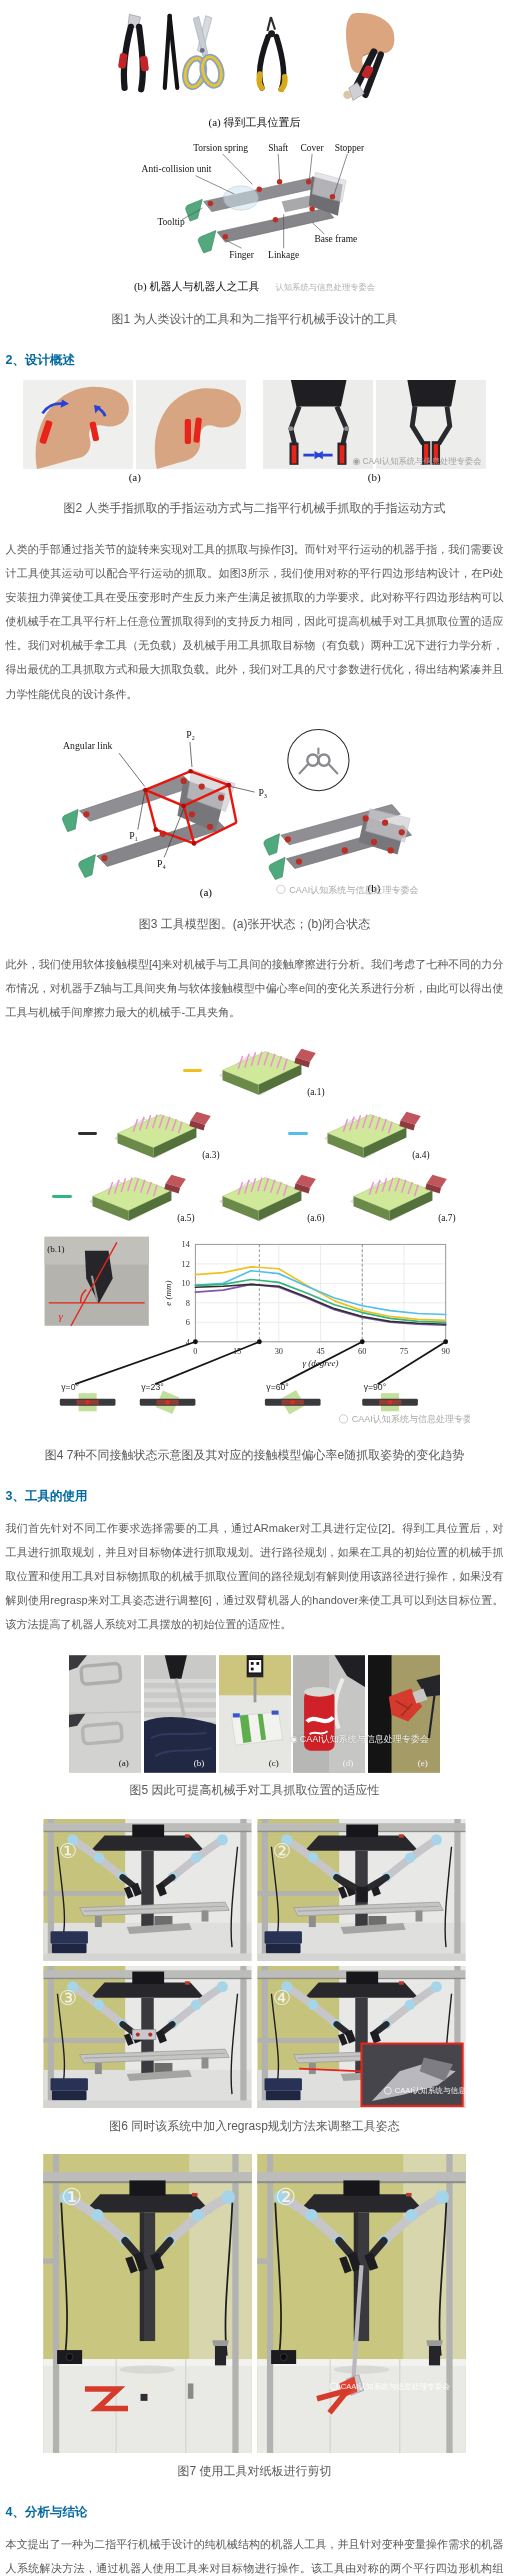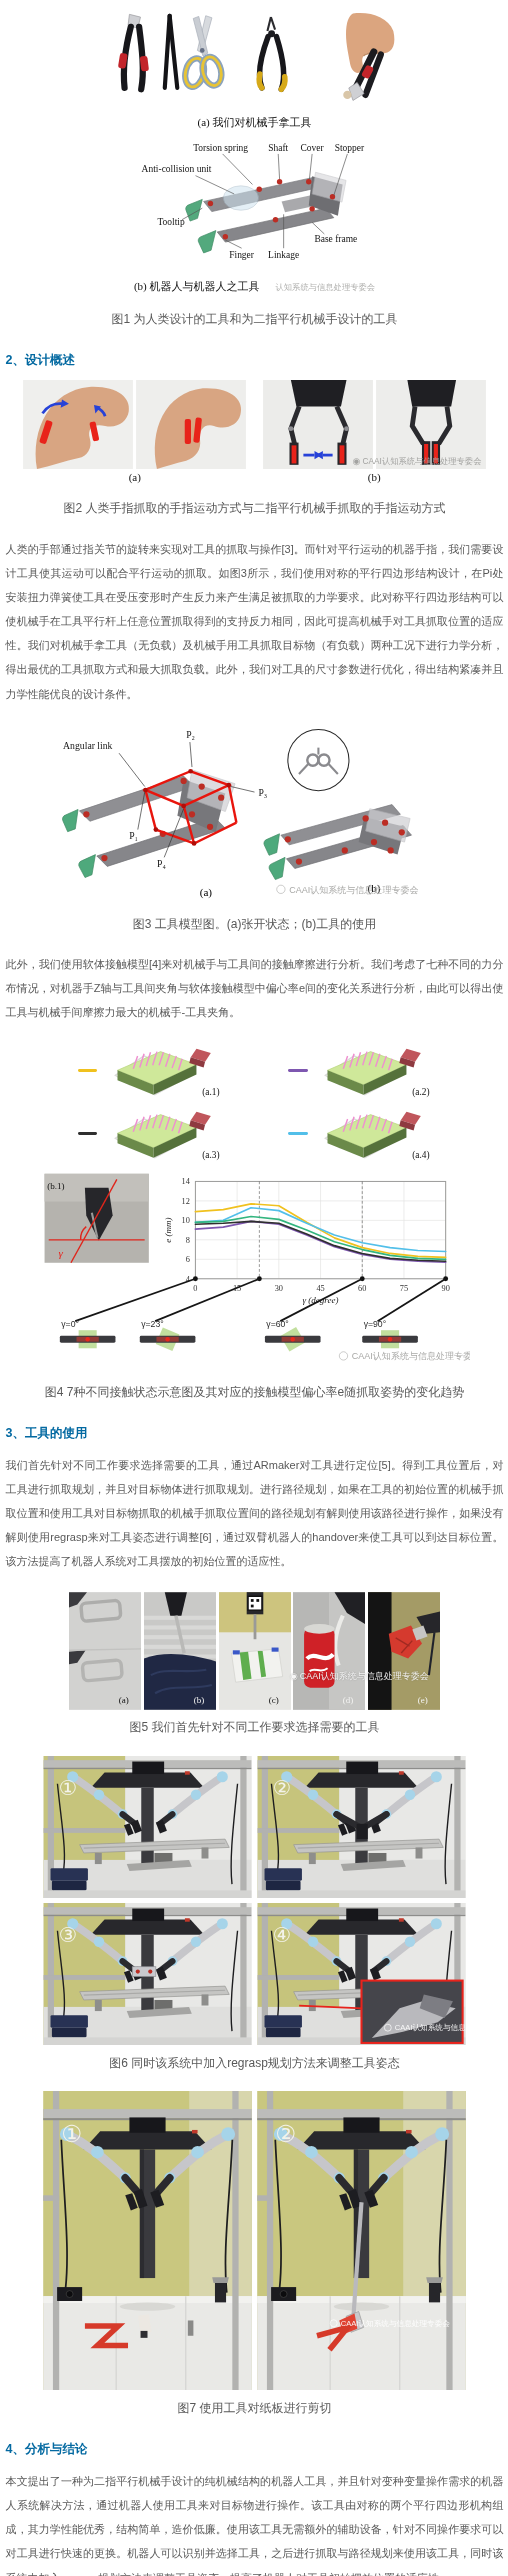--- a/index.html
+++ b/index.html
@@ -88,21 +88,21 @@
         </g>
         <g>
           <path d="M60,60 L31,118" stroke="#1c1c20" stroke-width="10" stroke-linecap="round"></path>
           <path d="M70,64 L48,122" stroke="#1c1c20" stroke-width="9" stroke-linecap="round"></path>
           <rect x="45" y="80" width="12" height="18" rx="4" fill="#c2242a" transform="rotate(28 51 89)"></rect>
           <polygon points="24,112 36,104 46,120 30,130" fill="#cfd0d4" stroke="#9a9aa0"></polygon>
           <circle cx="22" cy="122" r="6" fill="#d9c6a8"></circle>
         </g>
       </svg>
     </div>
-    <div class="in-fig-caption">(a) 我们对机械手拿工具</div>
+    <div class="in-fig-caption">(a) 得到工具位置后</div>
 
     <svg width="299" height="139" viewBox="0 0 430 205">
       <g>
         <polygon points="140,95 300,60 312,74 152,110" fill="#8e8e92" stroke="#77777b"></polygon>
         <polygon points="160,140 320,105 332,119 172,155" fill="#86868a" stroke="#707074"></polygon>
         <polygon points="255,95 302,85 307,101 260,111" fill="#9a9a9e" opacity="0.85"></polygon>
         <polygon points="300,58 345,70 338,116 295,101" fill="#6e6e72"></polygon>
         <polygon points="305,52 350,64 344,96 300,84" fill="#d9d9dd" opacity="0.65" stroke="#b5b5b9"></polygon>
         <path d="M138,92 l-20,8 a6,6 0 0 0 -4,8 l6,16 11,-4 z" fill="#53a97d" stroke="#3f8a63"></path>
         <path d="M158,138 l-22,9 a6,6 0 0 0 -3,9 l7,15 11,-4 z" fill="#53a97d" stroke="#3f8a63"></path>
@@ -286,55 +286,69 @@
           <circle cx="158" cy="104" r="4.5"></circle>
             <circle cx="92" cy="104" r="4.5"></circle>
         </g>
       </g>
       <text x="210" y="248" text-anchor="middle" class="in-fig-caption" style="font-size:16px">(a)</text>
       <text x="452" y="242" text-anchor="middle" class="in-fig-caption" style="font-size:16px">(b)</text>
       <circle cx="318" cy="238" r="6" fill="none" stroke="#b5b5b3"></circle>
       <text x="330" y="243" class="wm-gray">CAAI认知系统与信息处理专委会</text>
     </svg>
   </div>
-  <div class="fig-caption">图3 工具模型图。(a)张开状态；(b)工具的使用</div>
+  <div class="fig-caption">图3 工具模型图。(a)张开状态；(b)闭合状态</div>
 
   <p class="para">此外，我们使用软体接触模型[4]来对机械手与工具间的接触摩擦进行分析。我们考虑了七种不同的力分布情况，对机器手Z轴与工具间夹角与软体接触模型中偏心率e间的变化关系进行分析，由此可以得出使工具与机械手间摩擦力最大的机械手-工具夹角。</p>
 
   <div class="figure">
     <div class="fig4-grid">
       <div class="fig4-row r12">
         <div class="fig4-cell">
           <span class="dash" style="background-color: rgb(240, 193, 30);"></span>
           <svg width="118" height="56" viewBox="0 0 160 78">
               <use href="#slab"></use>
               <text x="136" y="72" class="panel-lbl">(a.1)</text>
-            </svg>
-        </div>
-        <div class="fig4-cell">
-          <span class="dash" style="background-color: rgb(126, 87, 176);"></span>
-          <svg width="118" height="56" viewBox="0 0 160 78">
-              <use href="#slab"></use>
-              <text x="136" y="72" class="panel-lbl">(a.2)</text>
             </svg>
         </div>
       </div>
       <div class="fig4-row r12">
         <div class="fig4-cell">
           <span class="dash" style="background-color: rgb(47, 47, 47);"></span>
           <svg width="118" height="56" viewBox="0 0 160 78">
               <use href="#slab"></use>
               <text x="136" y="72" class="panel-lbl">(a.3)</text>
             </svg>
         </div>
         <div class="fig4-cell">
           <span class="dash" style="background-color: rgb(82, 191, 233);"></span>
           <svg width="118" height="56" viewBox="0 0 160 78">
               <use href="#slab"></use>
               <text x="136" y="72" class="panel-lbl">(a.4)</text>
+            </svg>
+        </div>
+      </div>
+      <div class="fig4-row r3">
+        <div class="fig4-cell">
+          <span class="dash" style="background-color: rgb(51, 181, 127);"></span>
+          <svg width="118" height="56" viewBox="0 0 160 78">
+              <use href="#slab"></use>
+              <text x="136" y="72" class="panel-lbl">(a.5)</text>
+            </svg>
+        </div>
+        <div class="fig4-cell">
+          <svg width="118" height="56" viewBox="0 0 160 78">
+              <use href="#slab"></use>
+              <text x="136" y="72" class="panel-lbl">(a.6)</text>
+            </svg>
+        </div>
+        <div class="fig4-cell">
+          <svg width="118" height="56" viewBox="0 0 160 78">
+              <use href="#slab"></use>
+              <text x="136" y="72" class="panel-lbl">(a.7)</text>
             </svg>
         </div>
       </div>
     </div>
 
     <svg id="fig4-plot" width="431" height="203" viewBox="0 0 620 292" style="margin-top:9.7px">
       <defs>
         <g id="slab">
           <polygon points="15,45 55,18 75,28 35,58" fill="none" stroke="#dadad8" stroke-width="2"></polygon>
           <polygon points="55,62 112,34 124,43 70,72" fill="none" stroke="#dadad8" stroke-width="2"></polygon>
@@ -446,21 +460,21 @@
         </g>
       <text x="190" y="85" text-anchor="middle" class="axis-lbl" transform="rotate(-90 190 85)">e (mm)</text>
       <text x="405" y="190" text-anchor="middle" class="axis-lbl">γ (degree)</text>
       <circle cx="438" cy="266" r="6" fill="none" stroke="#b5b5b3"></circle>
       <text x="450" y="271" class="wm-gray">CAAI认知系统与信息处理专委会</text>
     </svg>
   </div>
   <div class="fig-caption">图4 7种不同接触状态示意图及其对应的接触模型偏心率e随抓取姿势的变化趋势</div>
 
   <h2 class="sec-heading">3、工具的使用</h2>
-  <p class="para">我们首先针对不同工作要求选择需要的工具，通过ARmaker对工具进行定位[5]。得到工具位置后，对工具进行抓取规划，并且对目标物体进行抓取规划。进行路径规划，如果在工具的初始位置的机械手抓取位置和使用工具对目标物抓取的机械手抓取位置间的路径规划有解则使用该路径进行操作，如果没有解则使用regrasp来对工具姿态进行调整[6]，通过双臂机器人的handover来使工具可以到达目标位置。该方法提高了机器人系统对工具摆放的初始位置的适应性。</p>
+  <p class="para">我们首先针对不同工作要求选择需要的工具，通过ARmaker对工具进行定位[2]。得到工具位置后，对工具进行抓取规划，并且对目标物体进行抓取规划。进行路径规划，如果在工具的初始位置的机械手抓取位置和使用工具对目标物抓取的机械手抓取位置间的路径规划有解则使用该路径进行操作，如果没有解则使用regrasp来对工具姿态进行调整[6]，通过双臂机器人的handover来使工具可以到达目标位置。该方法提高了机器人系统对工具摆放的初始位置的适应性。</p>
 
   <div class="figure">
     <div class="fig5-row">
       <svg width="72" height="118" viewBox="0 0 104 170">
         <rect width="104" height="170" fill="#d2d2d0"></rect>
         <polygon points="0,0 26,0 12,18 0,22" fill="#3a3a3e"></polygon>
         <rect x="18" y="14" width="56" height="26" rx="7" fill="none" stroke="#adadab" stroke-width="5" transform="rotate(-5 46 27)"></rect>
         <polygon points="0,86 24,84 12,102 0,104" fill="#3a3a3e"></polygon>
         <rect x="20" y="100" width="56" height="26" rx="7" fill="none" stroke="#b4b4b2" stroke-width="5" transform="rotate(-5 48 113)"></rect>
         <line x1="0" y1="84" x2="104" y2="82" stroke="#c2c2c0" stroke-width="2"></line>
@@ -519,21 +533,21 @@
         <polygon points="64,54 80,48 86,64 70,70" fill="#c6c6c4"></polygon>
         <line x1="96" y1="58" x2="88" y2="120" stroke="#20232c" stroke-width="3"></line>
         <text x="72" y="160" class="panel-lbl-w">(e)</text>
       </svg>
       <div class="wm-overlay on-dark" style="left:221px;top:78px;">
         <span class="wm-logo">◉</span>
         <span>CAAI认知系统与信息处理专委会</span>
       </div>
     </div>
   </div>
-  <div class="fig-caption">图5 我们首先针对不同工作要求选择需要的工具</div>
+  <div class="fig-caption">图5 因此可提高机械手对工具抓取位置的适应性</div>
 
   <div class="figure">
     <svg width="0" height="0" style="position:absolute">
       <defs>
         <g id="scene6">
           <rect width="300" height="205" fill="#dcdcda"></rect>
           <rect width="118" height="205" fill="#c6c47c"></rect>
           <rect x="118" width="182" height="150" fill="#e8e8e6"></rect>
           <rect y="150" width="300" height="55" fill="#dfdfdd"></rect>
           <rect x="6" width="9" height="205" fill="#b2b2b0"></rect>

